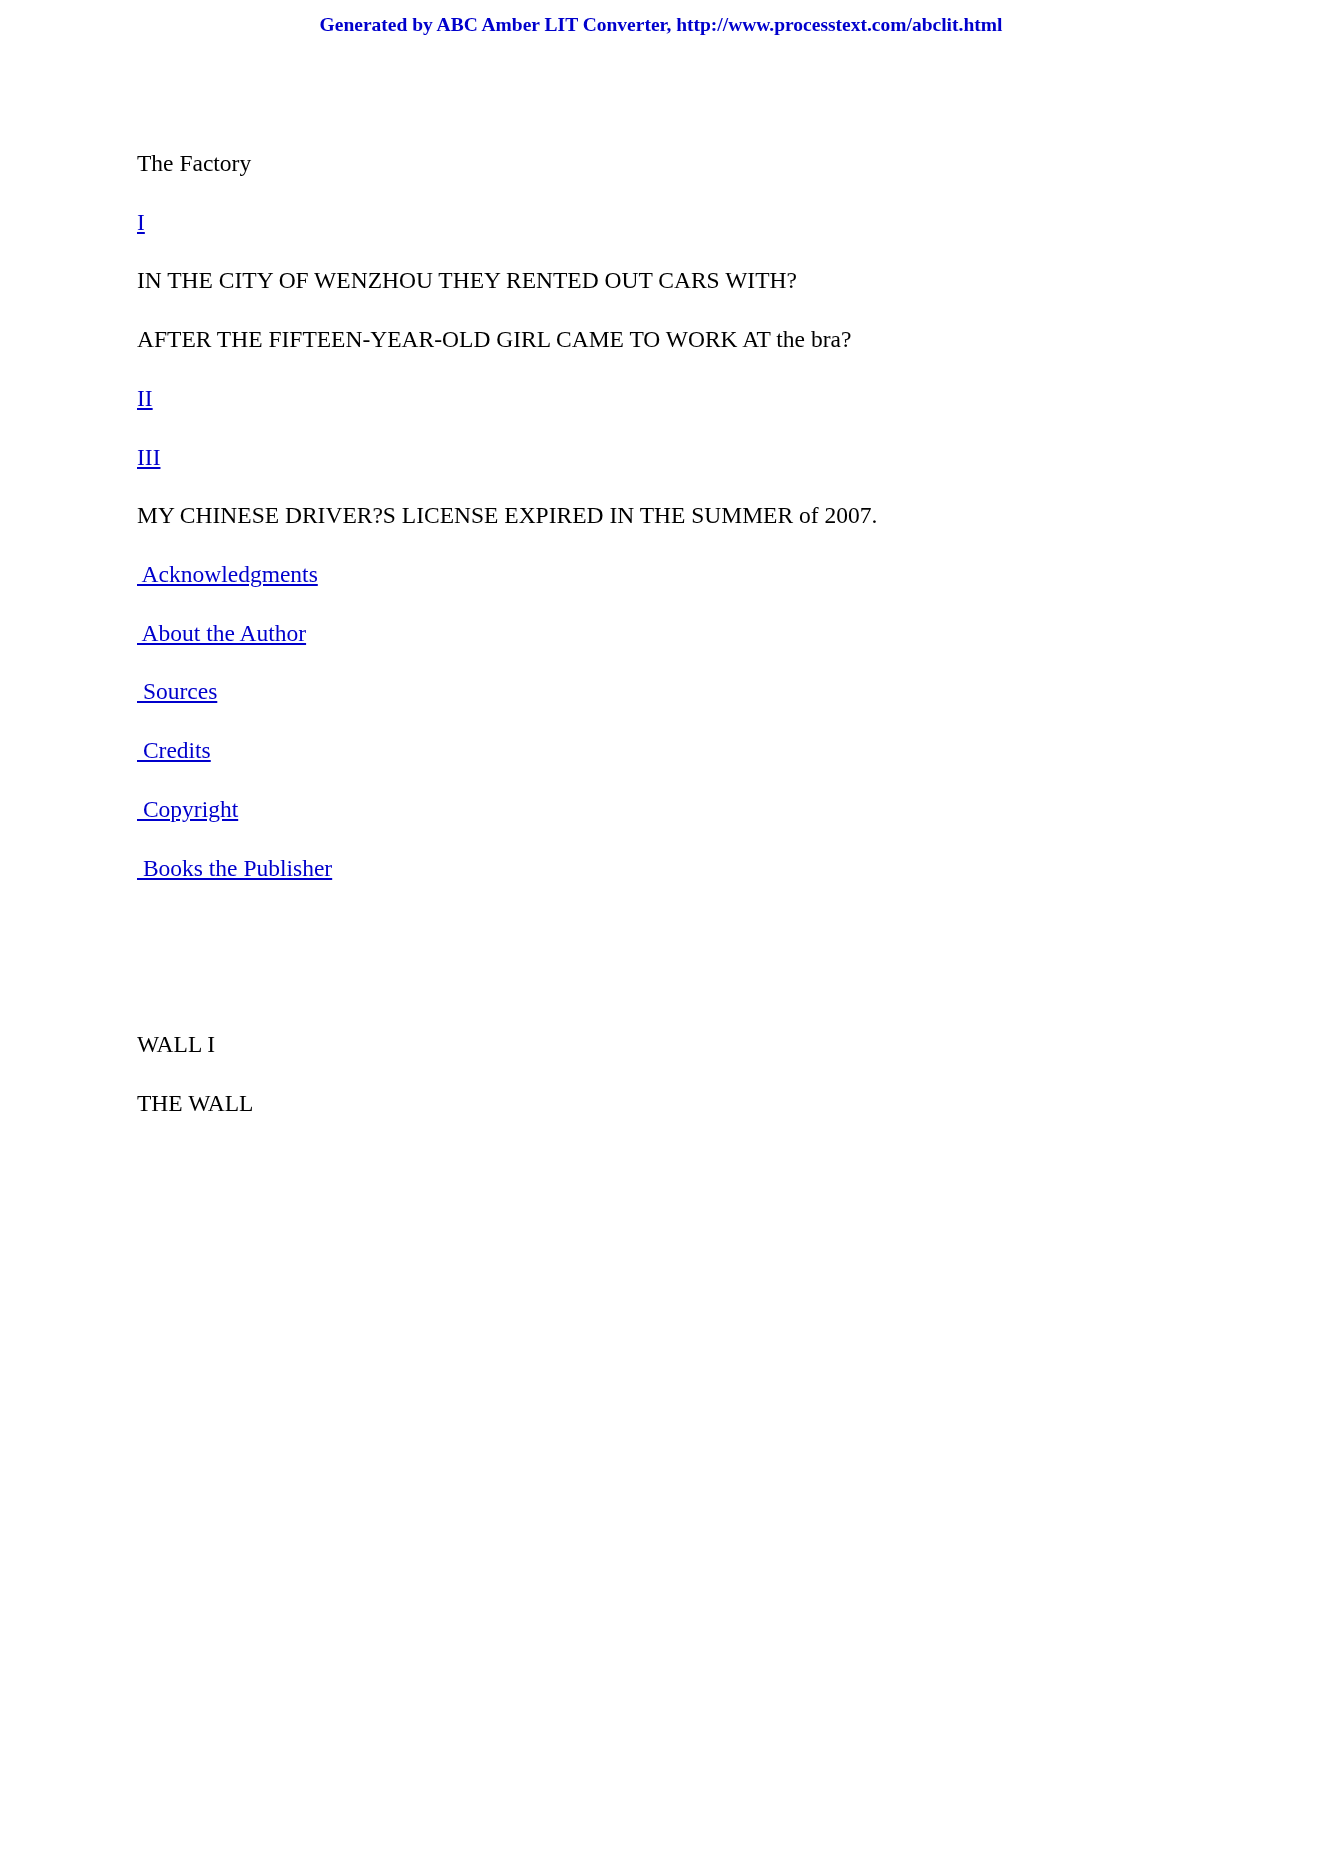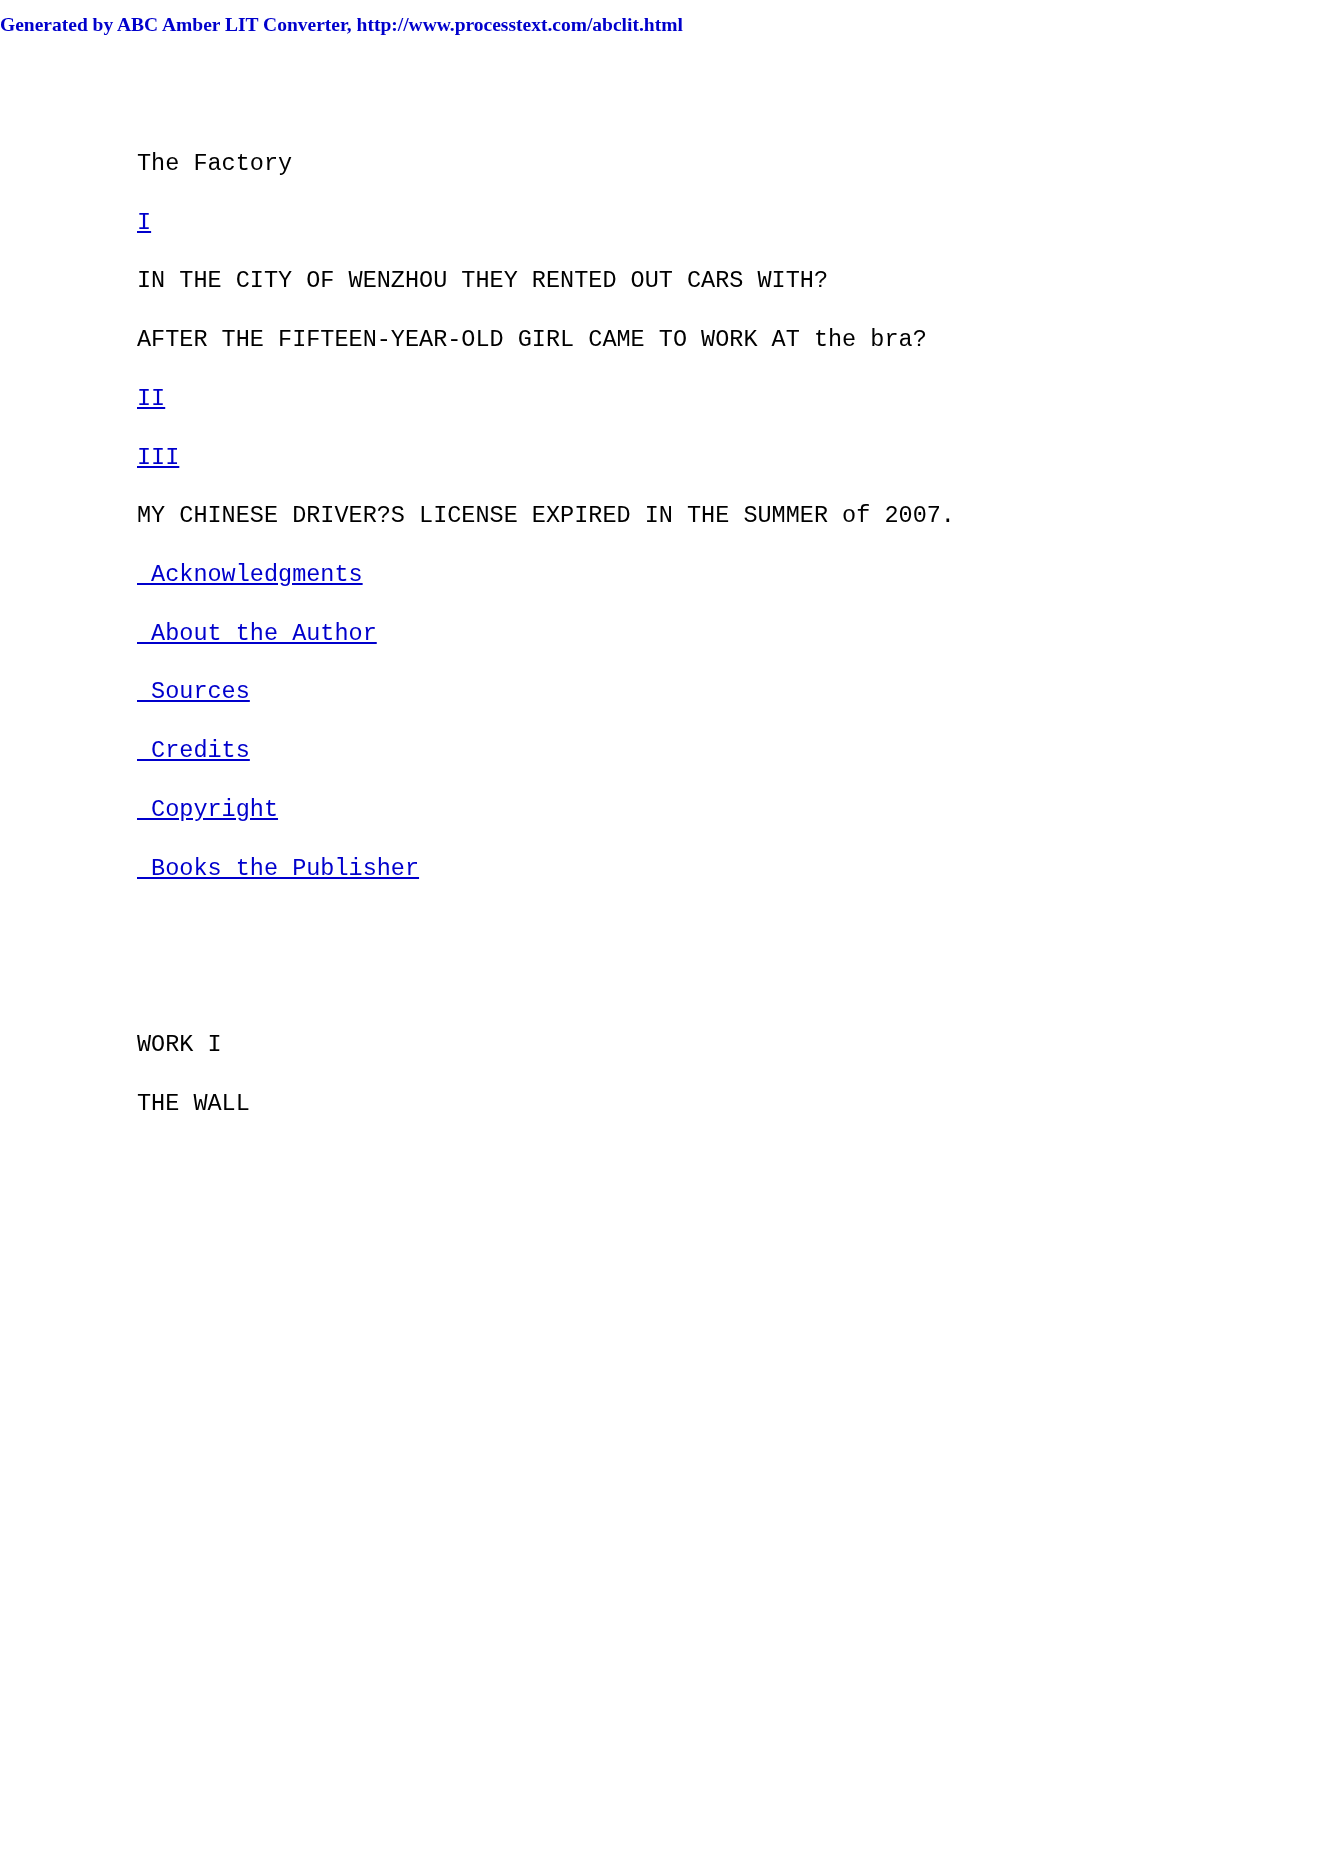--- a/index.html
+++ b/index.html
@@ -23,35 +23,35 @@
     background: #ffffff;
     box-sizing: border-box;
   }
 
   
   .converter-header {
     position: absolute;
     left: 0;
     top: 14px;
     width: 1322px;
+    text-align: center;
     font-family: "Liberation Serif", "DejaVu Serif", serif;
     font-weight: bold;
     font-size: 19.5px;
     color: #0000cc;
     letter-spacing: 0px;
     white-space: nowrap;
   }
 
   
   .content {
     position: absolute;
     left: 137px;
     top: 150px;
     width: 1070px;
-    font-family: Liberation Mono, monospace;
   }
 
   .para {
     font-size: 23.5px;
     line-height: 1.18;
     color: #000000;
     margin: 0 0 0 0;
     padding: 0;
     white-space: pre;
   }
@@ -136,21 +136,21 @@
       <a class="toclink" href="#"> Copyright</a>
     </div>
 
     <div class="block">
       <a class="toclink" href="#"> Books the Publisher</a>
     </div>
 
     <div class="spacer-large"></div>
 
     <div class="block">
-      <div class="para">WORK I</div>
+      <div class="para">WALL I</div>
     </div>
 
     <div class="block">
       <div class="para">THE WALL</div>
     </div>
 
   </div>
 </div>
 
 </body></html>

